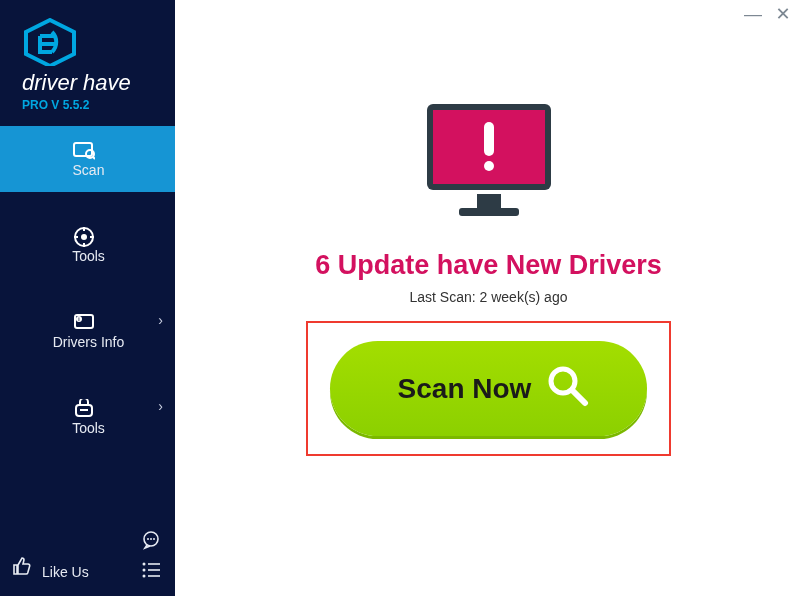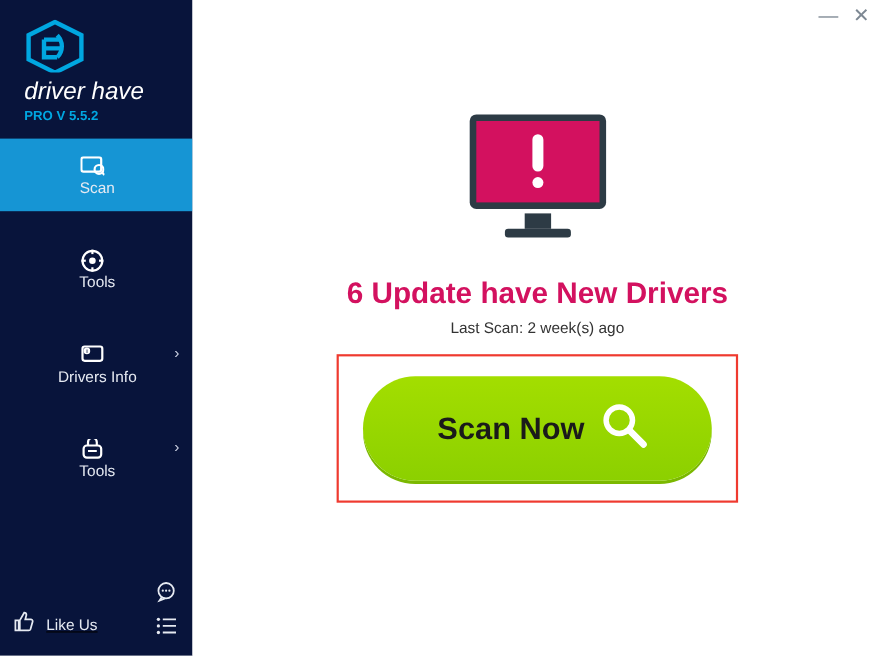--- a/index.html
+++ b/index.html
@@ -70,24 +70,23 @@
   }
   .nav-item .chevron {
     position: absolute;
     right: 12px;
     font-size: 14px;
     color: #c9cfe0;
   }
   .sidebar-bottom {
     padding: 10px 12px 16px 12px;
     display: flex;
-    align-items: center;
+    align-items: flex-end;
     gap: 10px;
     position: relative;
-    text-decoration: underline;
   }
   .sidebar-bottom .like-label {
     color: #e6eaf2;
     font-size: 14px;
     flex:1;
   }
   .sidebar-bottom .right-icons {
     display:flex; flex-direction:column; gap:8px; align-items:center;
     position:absolute; right:14px; bottom:14px;
   }

